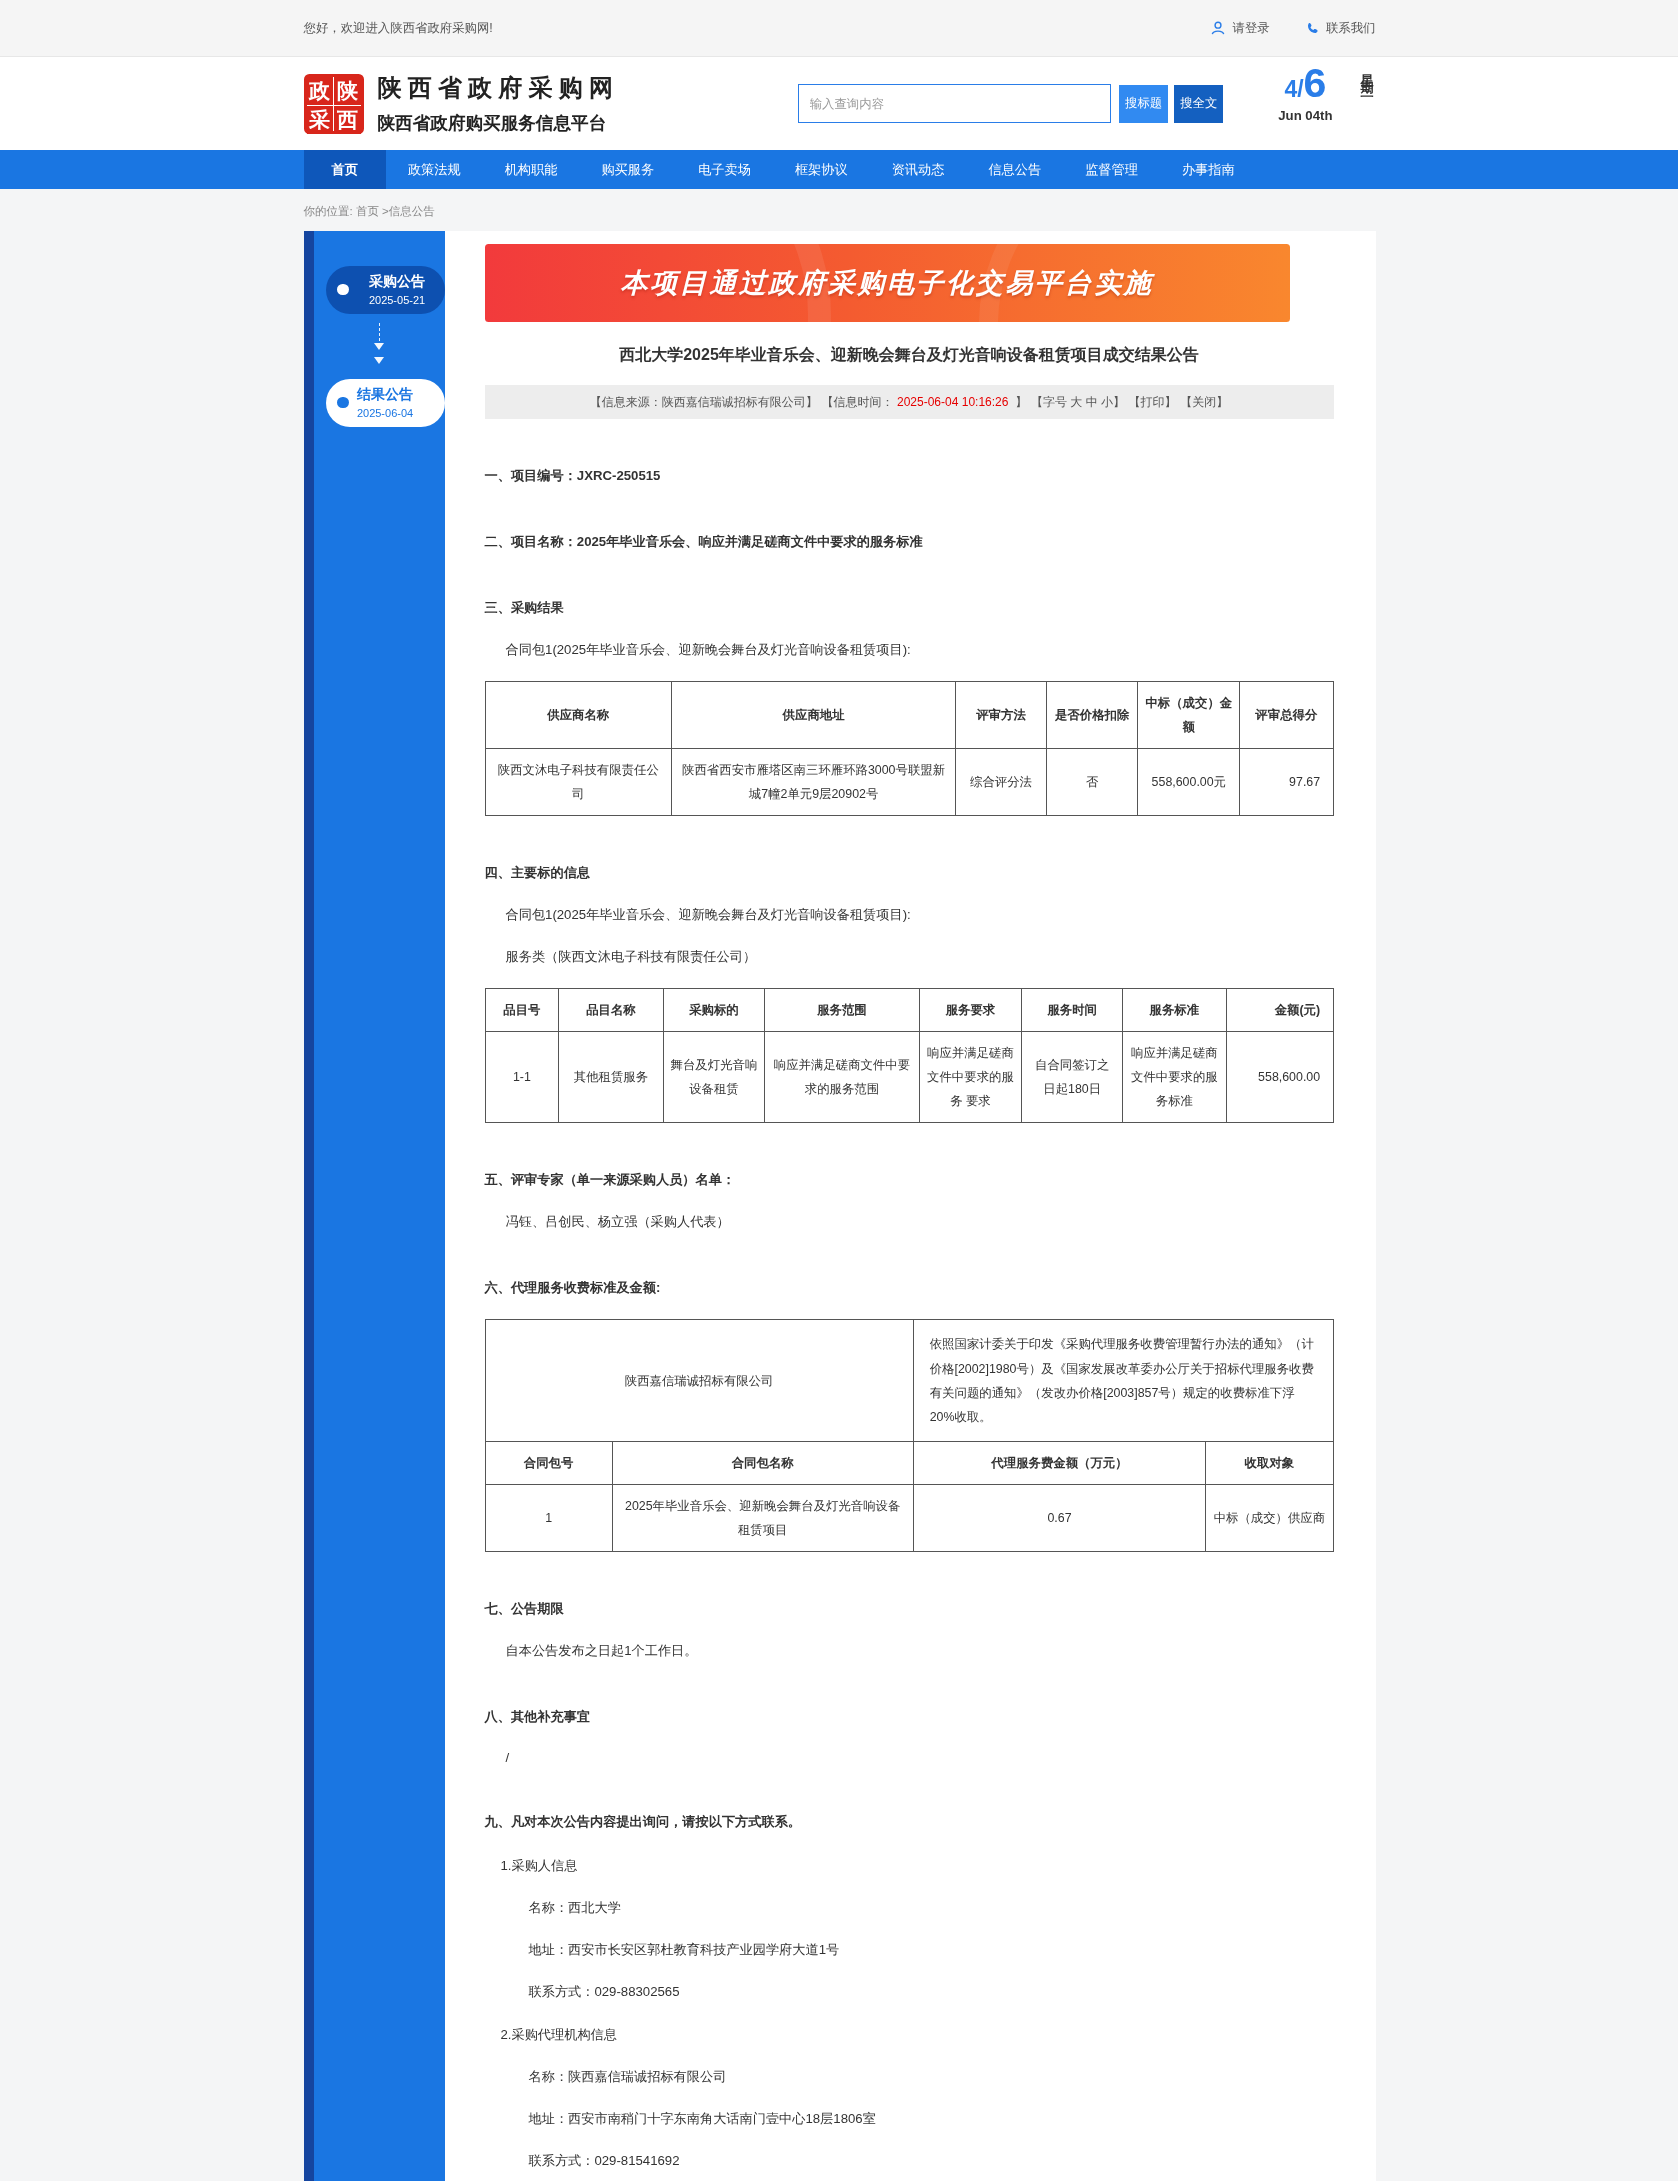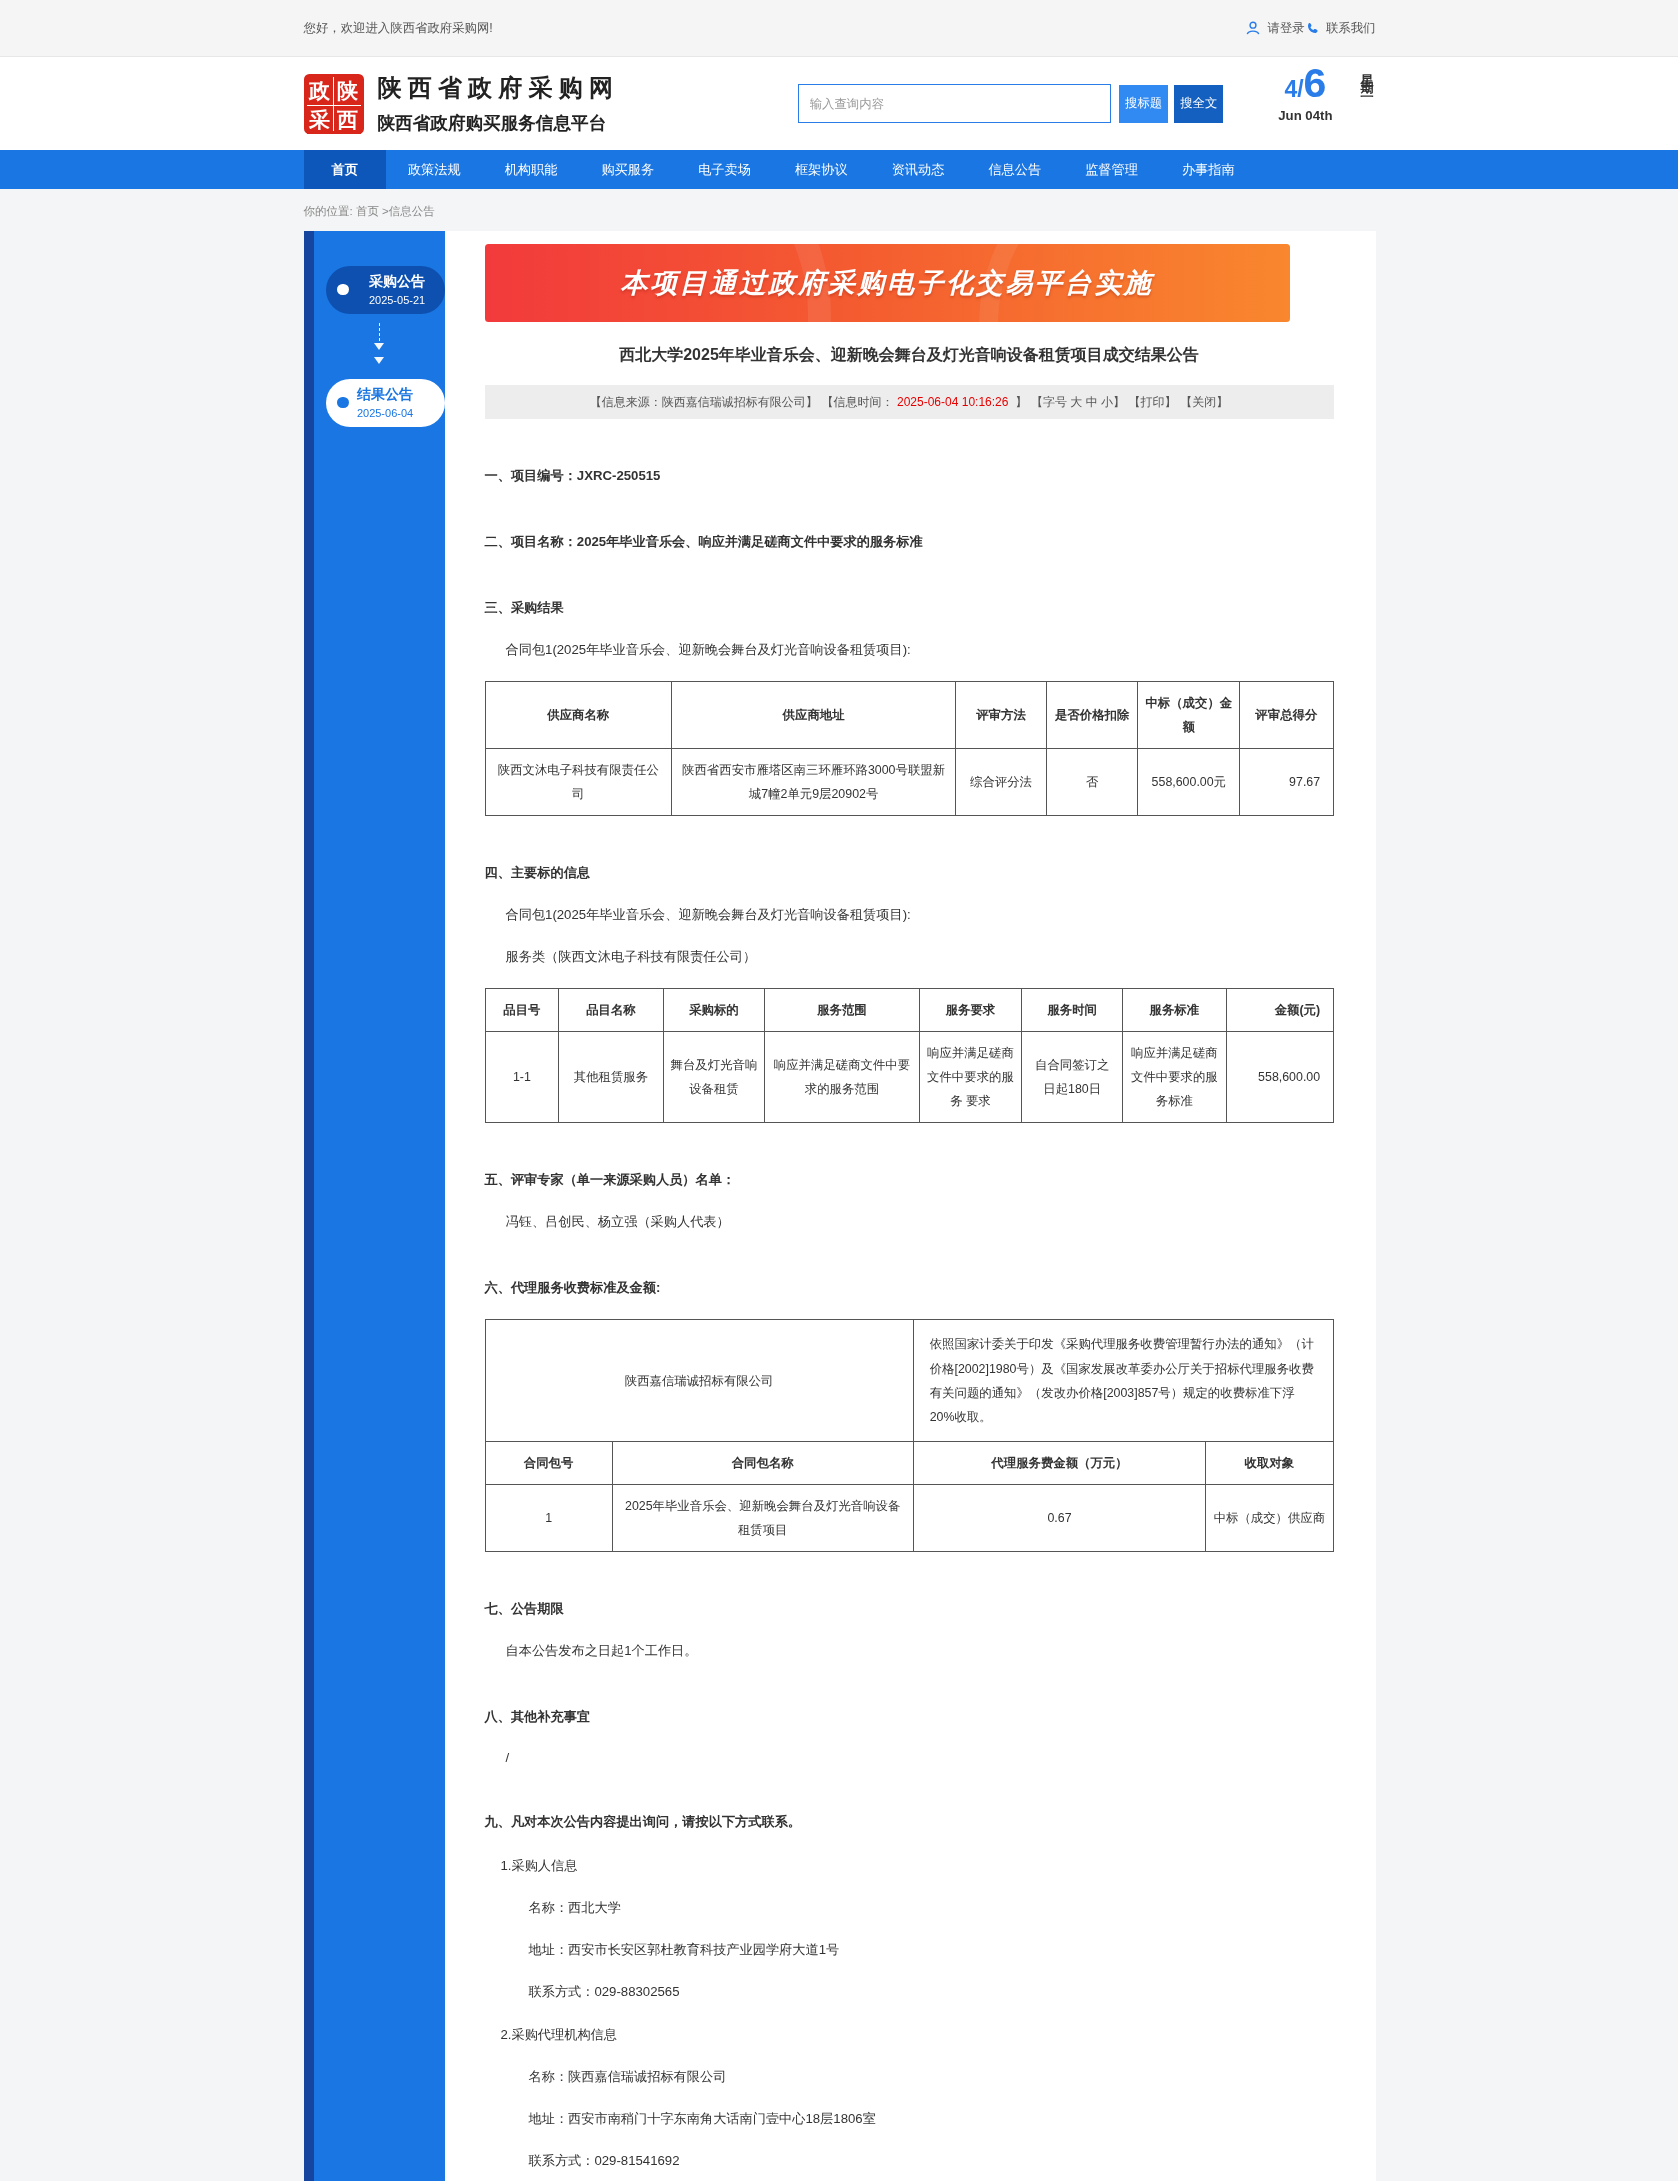--- a/index.html
+++ b/index.html
@@ -3,21 +3,21 @@
 <meta charset="utf-8">
 <style>
   * { box-sizing: border-box; margin: 0; padding: 0; }
   html,body { width: 1679px; }
   body { font-family: "Liberation Sans", "DejaVu Sans", sans-serif; background:#fff; color:#333; }
   .container { width: 1072px; margin: 0 auto; }
 
   
   .topbar { height:57px; background:#f5f5f5; border-bottom:0.9px solid #e7e7e7; font-size:12.4px; color:#555; }
   .topbar .container { display:flex; align-items:center; height:100%; }
-  .topbar-right { margin-left:auto; display:flex; align-items:center; }
+  .topbar-right { margin-left:auto; display:flex; align-items:center; gap:35px; }
   .toplink { display:flex; align-items:center; gap:6.2px; color:#555; cursor:pointer; }
 
   
   .site-header { height:93px; background:#fff; }
   .site-header .container { display:flex; align-items:center; height:100%; }
   .logo { width:60px; height:60px; background:#fff; border:3.5px solid #d8261b; border-radius:5.3px;
           display:grid; grid-template-columns:1fr 1fr; grid-template-rows:1fr 1fr; gap:1.8px; flex-shrink:0; cursor:pointer; }
   .logo span { background:#d8261b; color:#fff; font-weight:bold; font-size:21px; display:flex; align-items:center; justify-content:center; }
   .titles { margin-left:14px; }
   .title-main { font-size:24px; font-weight:bold; letter-spacing:6.2px; color:#222; }

